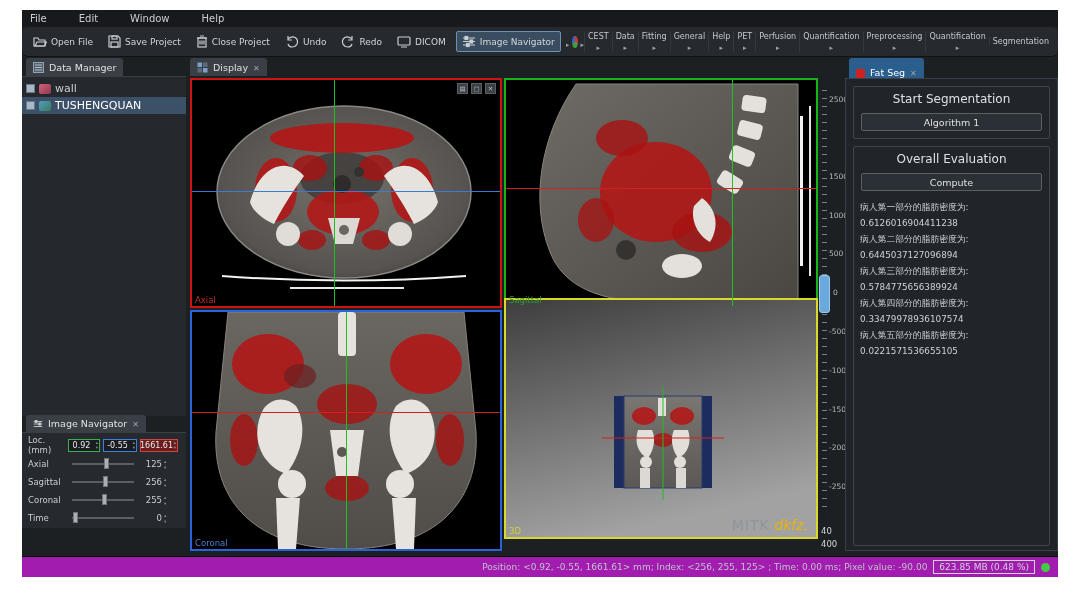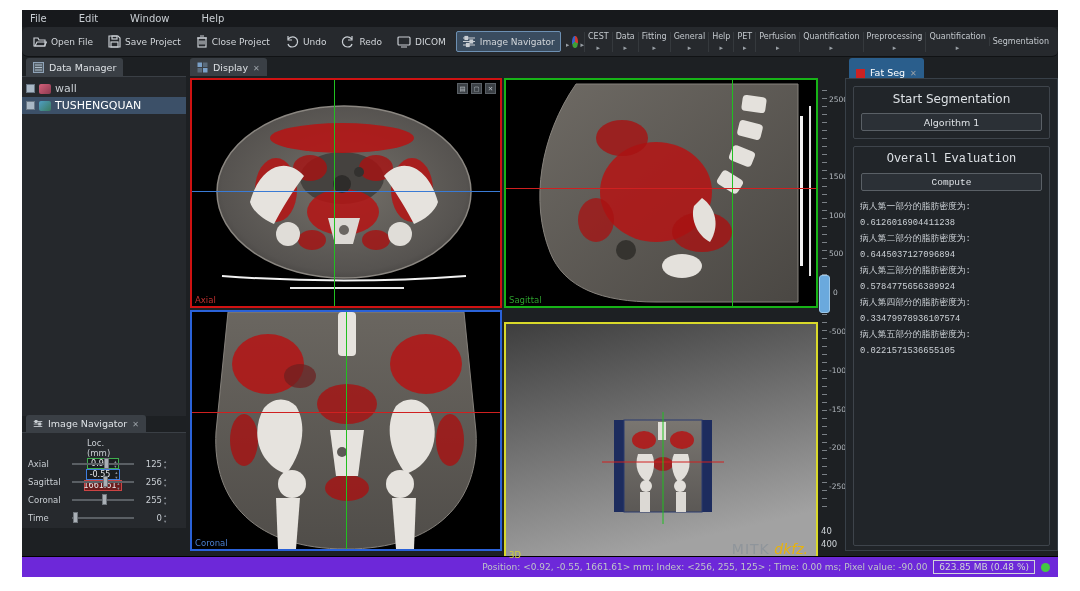--- a/index.html
+++ b/index.html
@@ -48,21 +48,21 @@
   .track { position:relative; width:62px; height:2px; background:#5a5f64; margin-left:4px; }
   .knob { position:absolute; top:-5px; width:5px; height:11px; background:#aab0b6; border:1px solid #70767c; }
   .sval { width:28px; text-align:right; }
   .sspin { display:flex; flex-direction:column; line-height:4px; margin-left:2px; }
 
   
   .vp { position:absolute; background:#000; overflow:hidden; }
   #vp-axial { left:168px; top:68px; width:312px; height:230px; border:2px solid #cf1212; }
   #vp-sag { left:482px; top:68px; width:314px; height:230px; border:2px solid #17b317; }
   #vp-cor { left:168px; top:300px; width:312px; height:241px; border:2px solid #2a62d9; }
-  #vp-3d { left:482px; top:312px; width:314px; height:241px; border:2px solid #d9d92a; }
+  #vp-3d { left:482px; top:288px; width:314px; height:241px; border:2px solid #d9d92a; }
   .vp svg { position:absolute; left:0; top:0; width:100%; height:100%; }
   .vlabel { position:absolute; left:3px; bottom:1px; font-size:8.5px; z-index:5; }
   .hline,.vline { position:absolute; z-index:4; }
   .hline { left:0; width:100%; height:1px; }
   .vline { top:0; height:100%; width:1px; }
   .vpicons { position:absolute; top:3px; right:4px; display:flex; gap:3px; z-index:6; }
   .vpic { width:11px; height:11px; background:#3b4045; border:1px solid #5a6066; color:#b8bec4; font-size:6.5px; display:flex; align-items:center; justify-content:center; }
   #logo { position:absolute; right:8px; bottom:4px; z-index:5; font-size:14px; }
   #logo .m { color:#8f959b; letter-spacing:1px; }
   #logo .d { color:#eab308; font-weight:normal; font-style:italic; }
@@ -77,21 +77,21 @@
 
   
   #fatseg { position:absolute; left:823px; top:68px; width:213px; height:473px; background:#202428; border:1px solid #384048; }
   .group { margin:7px 7px 0 7px; background:#212529; border:1px solid #3e444b; border-radius:2px; padding-bottom:7px; }
   .gtitle { text-align:center; font-size:12px; color:#dde1e5; padding-top:5px; }
   .gbtn { margin:7px 7px 0 7px; height:18px; background:#2b3036; border:1px solid #5a6066; border-radius:2px; display:flex; align-items:center; justify-content:center; font-size:9.5px; color:#dde1e5; }
   #results { padding:8px 6px 0 6px; font-size:8.8px; line-height:16px; color:#ccd1d6; }
   #conclusion { padding:2px 6px 0 6px; font-size:8.8px; line-height:12px; color:#ccd1d6; }
 
   
-  #statusbar { position:absolute; left:0; top:546px; width:100%; height:21px; background:#6d28d9; border-top:1px solid #000; display:flex; align-items:center; justify-content:flex-end; gap:6px; padding:0 8px; }
+  #statusbar { position:absolute; left:0; top:546px; width:100%; height:21px; background:#a21caf; border-top:1px solid #000; display:flex; align-items:center; justify-content:flex-end; gap:6px; padding:0 8px; }
   #pos-text { font-size:9px; color:#bfc4c9; }
   #mem { font-size:9px; color:#cfd4d9; border:1px solid #cfd4d9; padding:1px 5px; }
   #memdot { width:9px; height:9px; border-radius:50%; background:#43c943; }
 
   .icon-svg { stroke:#c9ced3; fill:none; stroke-width:1.2; }
 </style>
 </head>
 <body>
 
 <div id="app">
@@ -231,21 +231,21 @@
   <div class="tab" style="left:4px; top:405px; height:17px;">
     <svg width="10" height="10" viewBox="0 0 14 13" class="icon-svg">
         <path d="M1,3 L13,3 M1,6.5 L13,6.5 M1,10 L13,10"></path>
         <rect x="3" y="1.5" width="2.6" height="3" fill="#c9ced3"></rect>
         <rect x="8" y="5" width="2.6" height="3" fill="#c9ced3"></rect>
       </svg>
     <span>Image Navigator</span>
     <span class="x"></span>
   </div>
   <div id="inav-body">
-    <div class="inrow" style="top:5px;flex-direction:column;">
+    <div class="inrow" style="top:5px;">
       <span class="inlabel">Loc. (mm)</span>
       <span class="spin green">
           <span>0.92</span>
           <span class="ud">
             <i></i>
             <b></b>
           </span>
         </span>
       <span class="spin blue">
           <span>-0.55</span>
@@ -481,21 +481,21 @@
   <div class="tab blue" style="left:827px; top:48px; height:20px;align-items:flex-end;">
     <span style="width:9px; height:9px; background:#cc2222; display:inline-block;"></span>
     <span>Fat Seg</span>
     <span class="x"></span>
   </div>
   <div id="fatseg">
     <div class="group">
       <div class="gtitle">Start Segmentation</div>
       <div class="gbtn">Algorithm 1</div>
     </div>
-    <div class="group" style="height:400px;font-family:Liberation Mono, monospace;">
+    <div class="group" style="height:400px;">
       <div class="gtitle">Overall Evaluation</div>
       <div class="gbtn">Compute</div>
       <div id="results">
         <div>病人第一部分的脂肪密度为: 0.6126016904411238</div>
         <div>病人第二部分的脂肪密度为: 0.6445037127096894</div>
         <div>病人第三部分的脂肪密度为: 0.5784775656389924</div>
         <div>病人第四部分的脂肪密度为: 0.33479978936107574</div>
         <div>病人第五部分的脂肪密度为: 0.0221571536655105</div>
       </div>
     </div>

